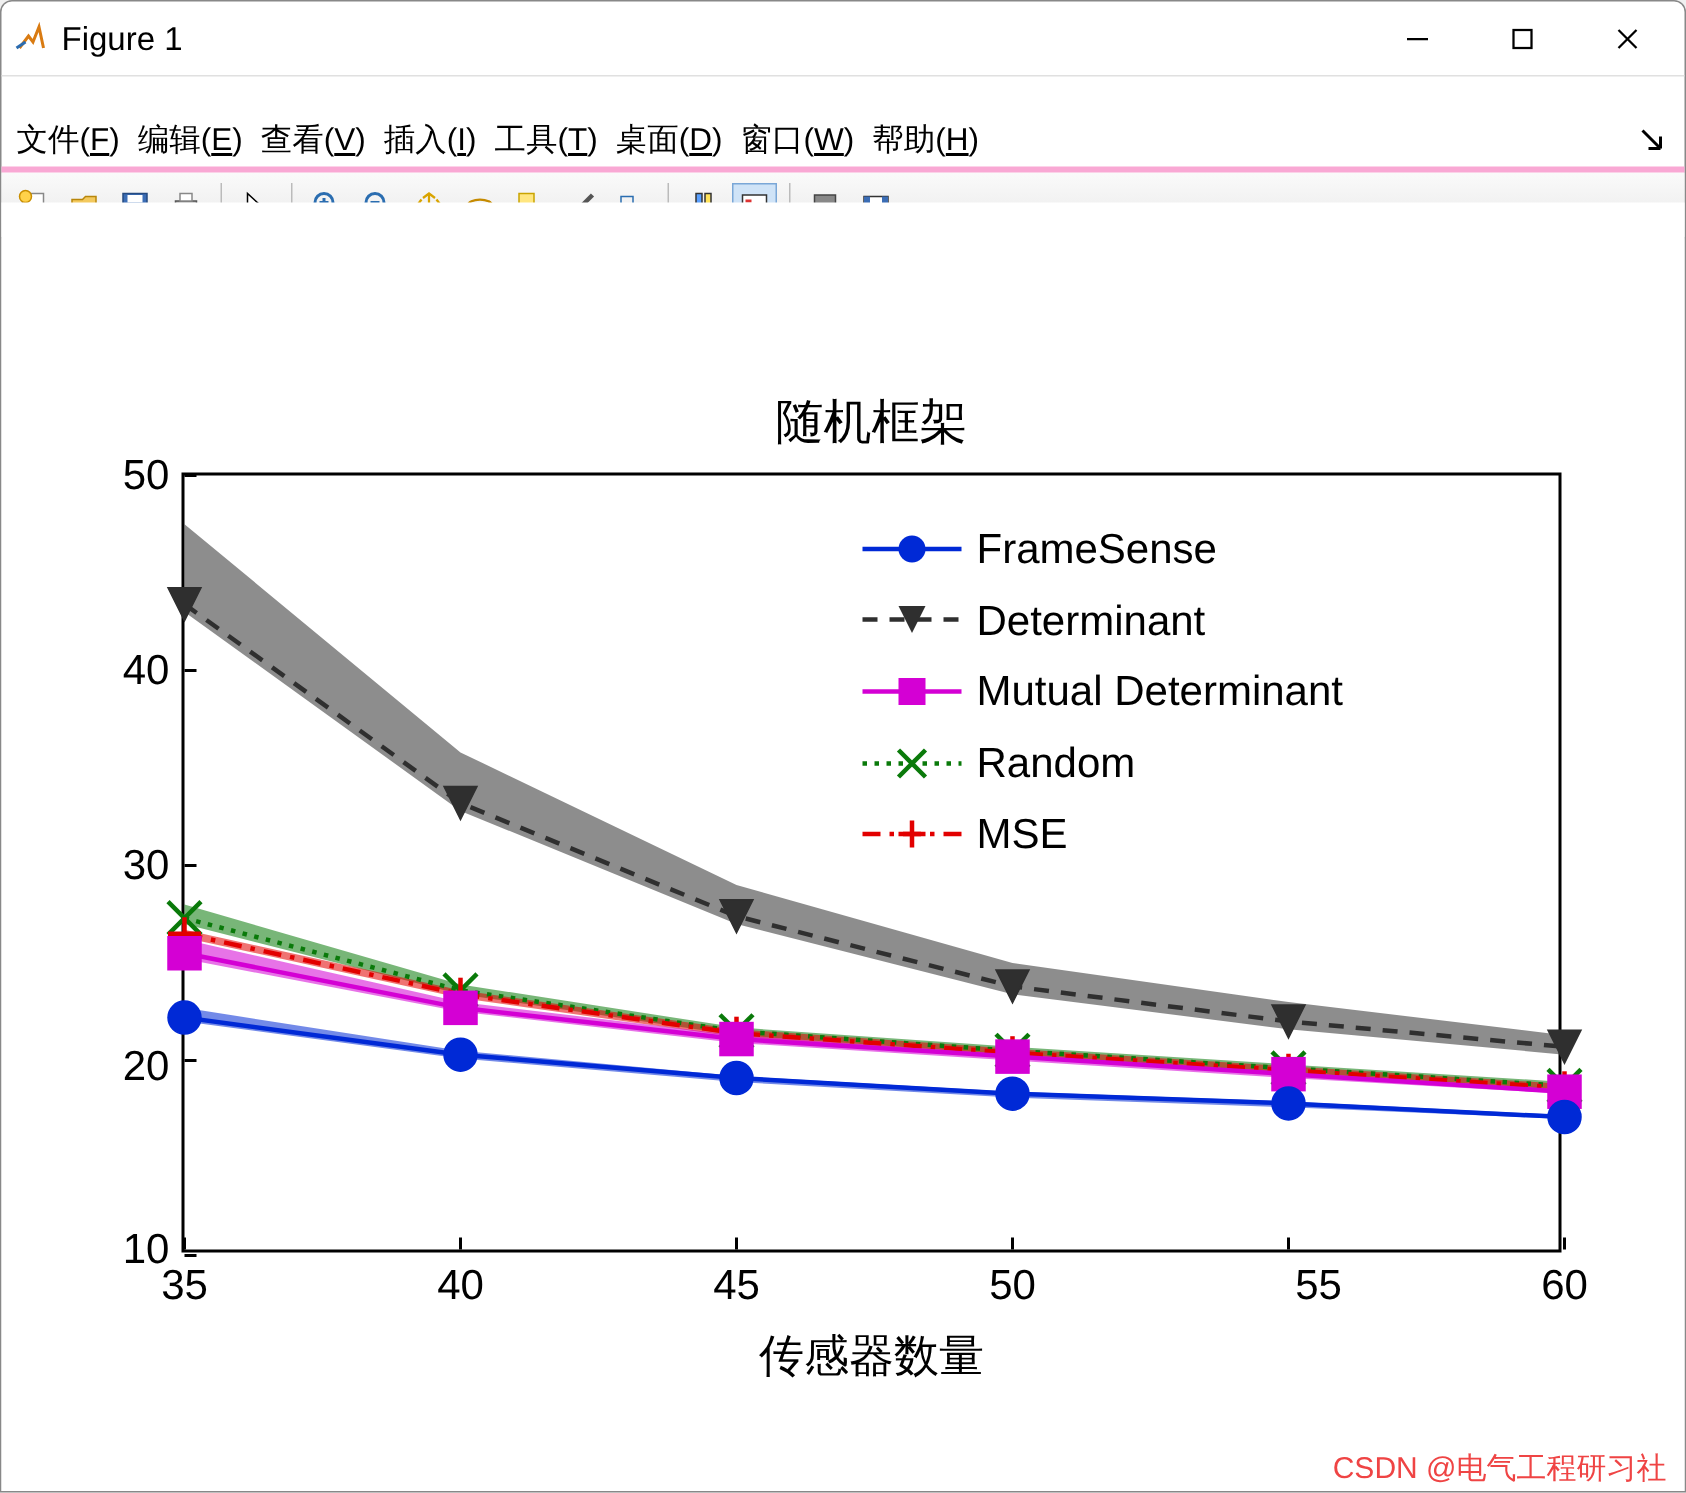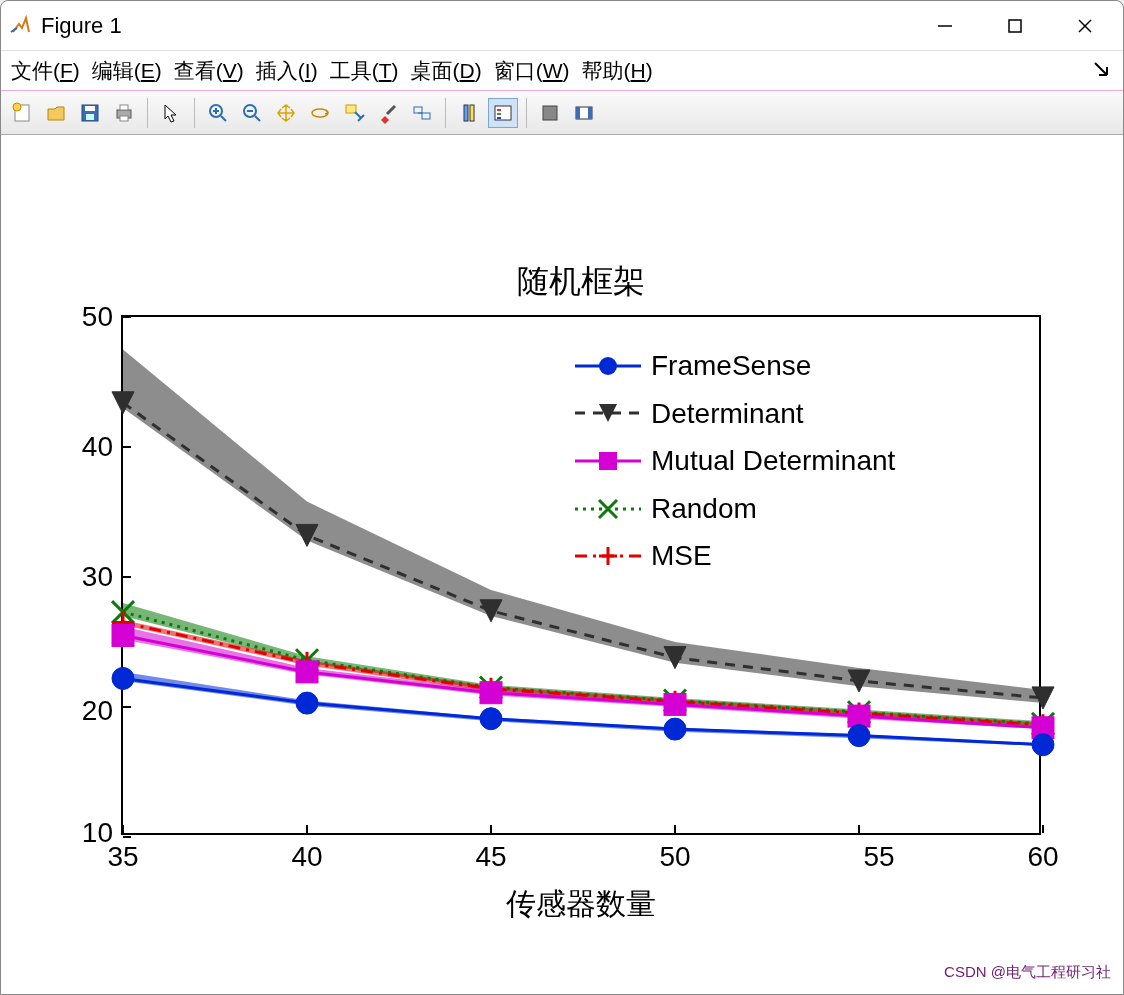--- a/index.html
+++ b/index.html
@@ -3,21 +3,21 @@
 <meta charset="utf-8">
 <style>
   * { box-sizing: border-box; margin: 0; padding: 0; }
   body { font-family: "Microsoft YaHei", "SimSun", Arial, sans-serif; background: #f0f0f0; width: 1124px; height: 995px; overflow: hidden; }
   .window { width: 1124px; height: 995px; background: #fff; border: 1px solid #888; border-radius: 8px 8px 0 0; position: relative; }
   .titlebar { height: 50px; display: flex; align-items: center; padding: 0 8px; border-bottom: 1px solid #e0e0e0; }
   .app-icon { width: 24px; height: 24px; margin-right: 8px; }
   .title-text { font-size: 22px; color: #000; flex: 1; }
   .win-buttons { display: flex; gap: 30px; margin-right: 10px; align-items: center; }
   .win-btn { width: 40px; height: 30px; display: flex; align-items: center; justify-content: center; cursor: default; }
-  .menubar { height: 40px; display: flex; align-items: center; padding: 0 10px; gap: 12px; border-bottom: 1px solid #f9a8d4; position: relative; }
+  .menubar { height: 40px; display: flex; align-items: center; padding: 0 10px; gap: 12px; border-bottom: 4px solid #f9a8d4; position: relative; margin-top: 24px; }
   .menu-item { font-size: 21px; color: #000; cursor: default; }
   .menu-item u { text-decoration: underline; }
   .dock-arrow { position: absolute; right: 12px; top: 10px; }
   .toolbar { height: 44px; background: linear-gradient(#fafafa,#e8e8e8); border-bottom: 1px solid #aaa; display: flex; align-items: center; padding: 0 6px; gap: 4px; }
   .tb-sep { width: 1px; height: 30px; background: #bbb; margin: 0 4px; }
   .tb-btn { width: 30px; height: 30px; display: flex; align-items: center; justify-content: center; border: 1px solid transparent; }
   .tb-btn.active { border: 1px solid #7aa7d7; background: #cfe3f7; }
   .plot-area { position: absolute; left: 0; top: 134px; right: 0; bottom: 0; background: #fff; }
   .axes { position: absolute; left: 120px; top: 180px; width: 920px; height: 520px; }
   .axes-box { width:100%; height:100%; border: 2px solid #000; position: relative; background: #fff; }
@@ -25,21 +25,21 @@
   .ytick-line { position: absolute; left: 0; width: 8px; height: 2px; background: #000; }
   .xtick { position: absolute; top: 100%; padding-top: 8px; font-size: 28px; transform: translateX(-50%); }
   .xtick-line { position: absolute; bottom: 0; width: 2px; height: 8px; background: #000; }
   .title { position: absolute; left:50%; top:-55px; transform:translateX(-50%); font-size: 32px; font-family: "SimSun", serif; }
   .xlabel { position: absolute; left:50%; bottom:-90px; transform:translateX(-50%); font-size: 30px; font-family: Liberation Serif, serif; }
   .ylabel { position: absolute; left:-80px; top:50%; transform: translateY(-50%) rotate(-90deg); font-size: 28px; white-space: nowrap; }
   .legend { position: absolute; left: 450px; top: 25px; font-size: 28px; line-height: 1.7; background: rgba(255,255,255,0);}
   .legend-row { display:flex; align-items:center; gap:8px; }
   .legend-sym { width:70px; height:30px; position:relative; display:flex; align-items:center; justify-content:center; }
   svg.plot { position:absolute; left:0; top:0; width:100%; height:100%; overflow:visible; }
-  .watermark { position:absolute; right:12px; bottom:12px; color:#701a75; font-size:15px; }
+  .watermark { position:absolute; right:12px; bottom:2px; color:#ef4444; font-size:20px; }
 </style>
 </head>
 <body>
 
 <div class="window">
 
   <div class="titlebar">
     <span class="app-icon">
       <svg viewBox="0 0 24 24">
           <path d="M4 18 L10 10 L13 14 L17 4 L20 18" fill="none" stroke="#d97b12" stroke-width="2"></path>

